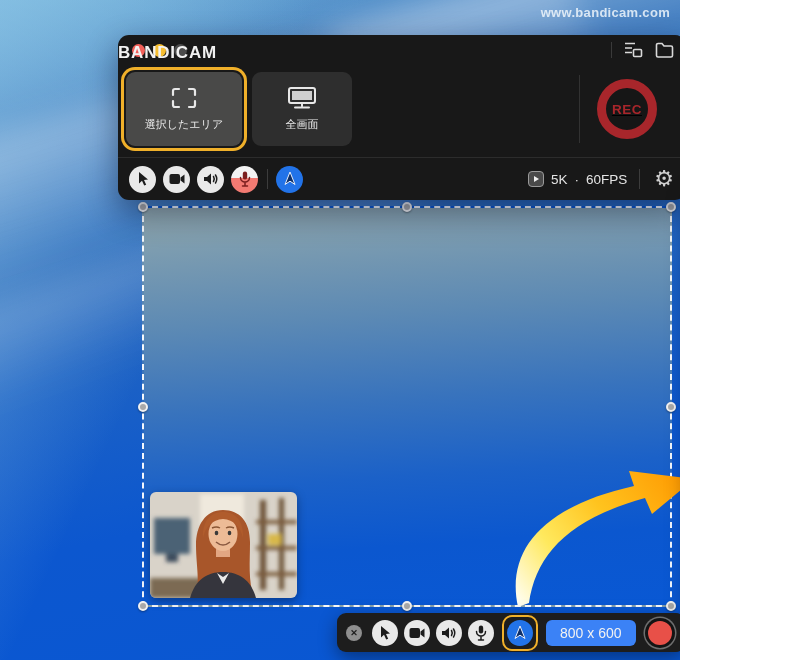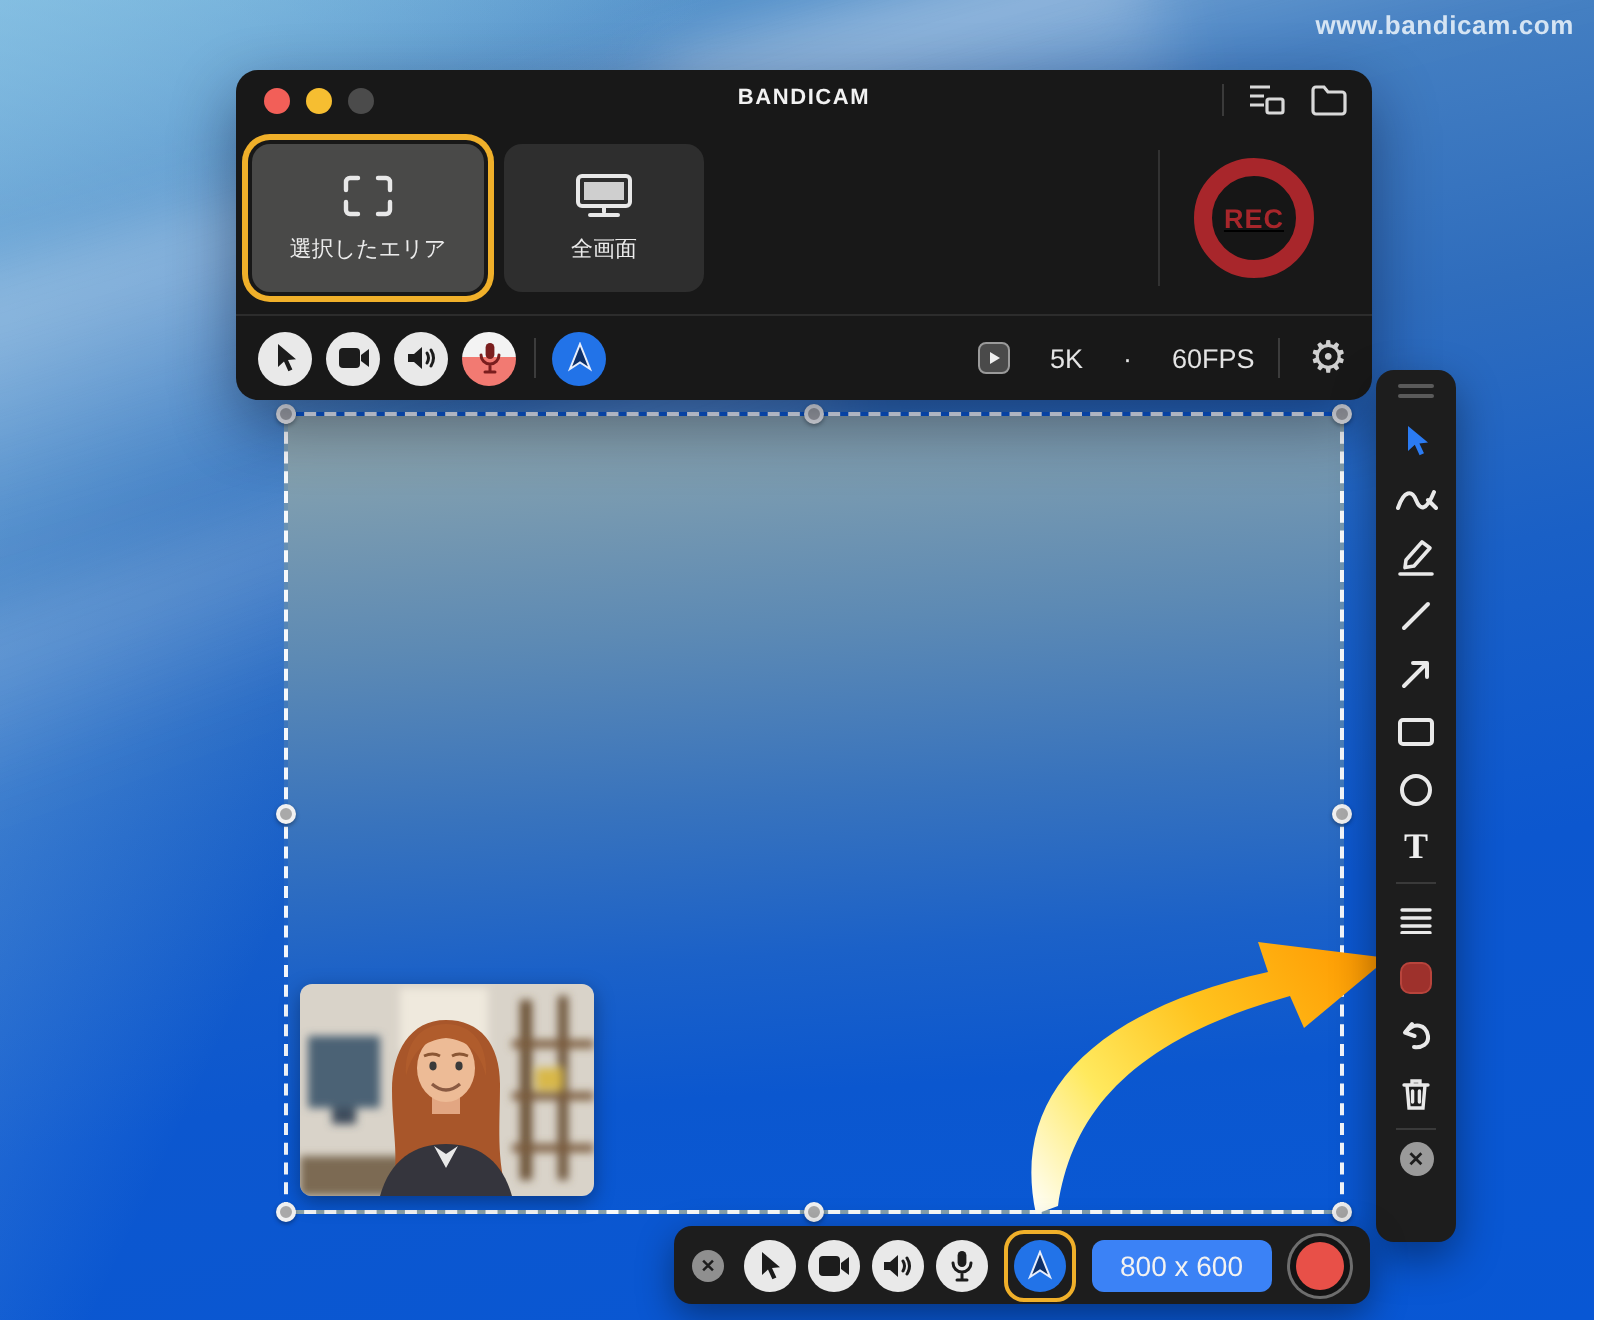--- a/index.html
+++ b/index.html
@@ -1,17 +1,17 @@
 <!DOCTYPE html>
 <html><head>
 <meta charset="utf-8">
 <style>
   * { margin:0; padding:0; box-sizing:border-box; }
   html,body { width:800px; height:660px; overflow:hidden; font-family:"Liberation Sans", sans-serif; }
-  .screen { position:relative; width:797px; height:660px; overflow:hidden;
+  .screen { position:relative; width:680px; height:660px; overflow:hidden;
     background:
       linear-gradient(115deg, rgba(150,205,235,.50) 0%, rgba(150,205,235,0) 32%),
       radial-gradient(900px 420px at -8% -18%, #86c2e2 0%, rgba(134,194,226,0) 55%),
       linear-gradient(168deg, #5f9ecf 0%, #447fc2 20%, #2f6dbd 36%, #1a60c6 52%, #0c57cf 70%, #0857d4 100%);
   }
   .streak { position:absolute; pointer-events:none; }
   .streak.s1 { left:-160px; top:70px; width:760px; height:120px; transform:rotate(-17deg);
     background:linear-gradient(180deg, rgba(255,255,255,.30), rgba(255,255,255,0)); filter:blur(16px); }
   .streak.s2 { left:-120px; top:250px; width:560px; height:90px; transform:rotate(-20deg);
     background:linear-gradient(180deg, rgba(255,255,255,.16), rgba(255,255,255,0)); filter:blur(14px); }
@@ -36,22 +36,22 @@
     border-radius:6px; overflow:hidden; box-shadow:0 3px 10px rgba(0,0,0,.35); }
   .webcam svg { display:block; }
 
   
   .window { position:absolute; left:118px; top:35px; width:568px; height:165px; z-index:4;
     background:#181818; border-radius:11px; box-shadow:0 12px 32px rgba(0,10,40,.45); }
   .titlebar { position:relative; height:30px; }
   .lights { position:absolute; left:14px; top:9px; display:flex; gap:8px; }
   .light { width:13px; height:13px; border-radius:50%; }
   .light.red{background:#f25f58} .light.yellow{background:#f6be31} .light.gray{background:#4b4b4b}
-  .win-title { position:absolute; left:0; right:0; top:8px; text-align:center;
-    color:#f2f2f2; font-size:11px; font-weight:bold; letter-spacing:.8px; }
+  .win-title { position:absolute; left:0; right:0; top:8px; text-align:left;
+    color:#f2f2f2; font-size:17px; font-weight:bold; letter-spacing:.8px; }
   .title-right { position:absolute; right:12px; top:6px; display:flex; align-items:center; gap:12px; }
   .tdiv { width:1px; height:16px; background:#3a3a3a; }
 
   .mode-btn { position:absolute; top:37px; height:74px; border-radius:9px; background:#2e2e2e;
     display:flex; flex-direction:column; align-items:center; justify-content:center; gap:7px; cursor:pointer; }
   .mode-btn .mlabel { color:#ececec; font-size:11px; }
   .mode-btn.selected { background:#494948;
     box-shadow:0 0 0 2px #181818, 0 0 0 5px #f0b02a; }
   .m1{left:8px;width:116px} .m2{left:134px;width:100px} .m3{left:244px;width:100px} .m4{left:354px;width:100px}
   .mode-div { position:absolute; left:461px; top:40px; width:1px; height:68px; background:#323232; }
@@ -61,21 +61,21 @@
 
   .tb-div-line { position:absolute; left:0; right:0; top:122px; height:1px; background:#2c2c2c; }
   .win-toolbar { position:absolute; left:0; right:0; top:123px; height:42px;
     display:flex; align-items:center; padding:0 12px 0 11px; }
   .circ { width:27px; height:27px; border-radius:50%; background:#e9e9e9;
     display:flex; align-items:center; justify-content:center; margin-right:7px; cursor:pointer; flex:none; }
   .circ.mic-main { background:linear-gradient(180deg, #f3f3f3 46%, #f27a72 46%); }
   .circ.pen-blue { background:#2273e8; }
   .vdiv { width:1px; height:20px; background:#3c3c3c; margin:0 8px 0 2px; flex:none; }
   .spacer { flex:1; }
-  .status { display:flex; align-items:center; gap:20px; color:#e4e4e4; font-size:13.5px; cursor:pointer; }
+  .status { display:flex; align-items:center; gap:7px; color:#e4e4e4; font-size:13.5px; cursor:pointer; }
   .playbox { width:16px; height:16px; border-radius:4px; background:#4a4a4a; border:1px solid #9a9a9a;
     display:flex; align-items:center; justify-content:center; }
   .gear { color:#cfcfcf; font-size:22px; line-height:1; margin-left:10px; cursor:pointer; }
 
   
   .rtoolbar { position:absolute; left:688px; top:185px; width:40px; height:436px; z-index:6;
     background:#1d1d1d; border-radius:9px; box-shadow:0 8px 22px rgba(0,0,0,.4);
     display:flex; flex-direction:column; align-items:center; padding-top:7px; }
   .grip { display:flex; flex-direction:column; gap:3px; margin-bottom:7px; cursor:grab; }
   .grip i { display:block; width:18px; height:2px; border-radius:1px; background:#5a5a5a; }

